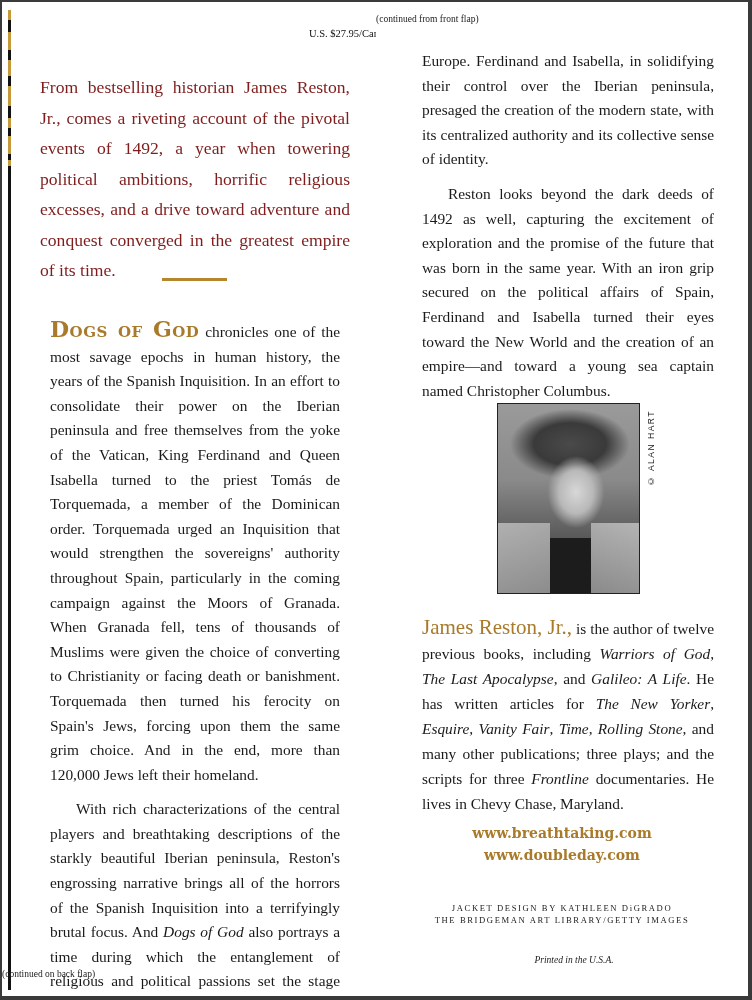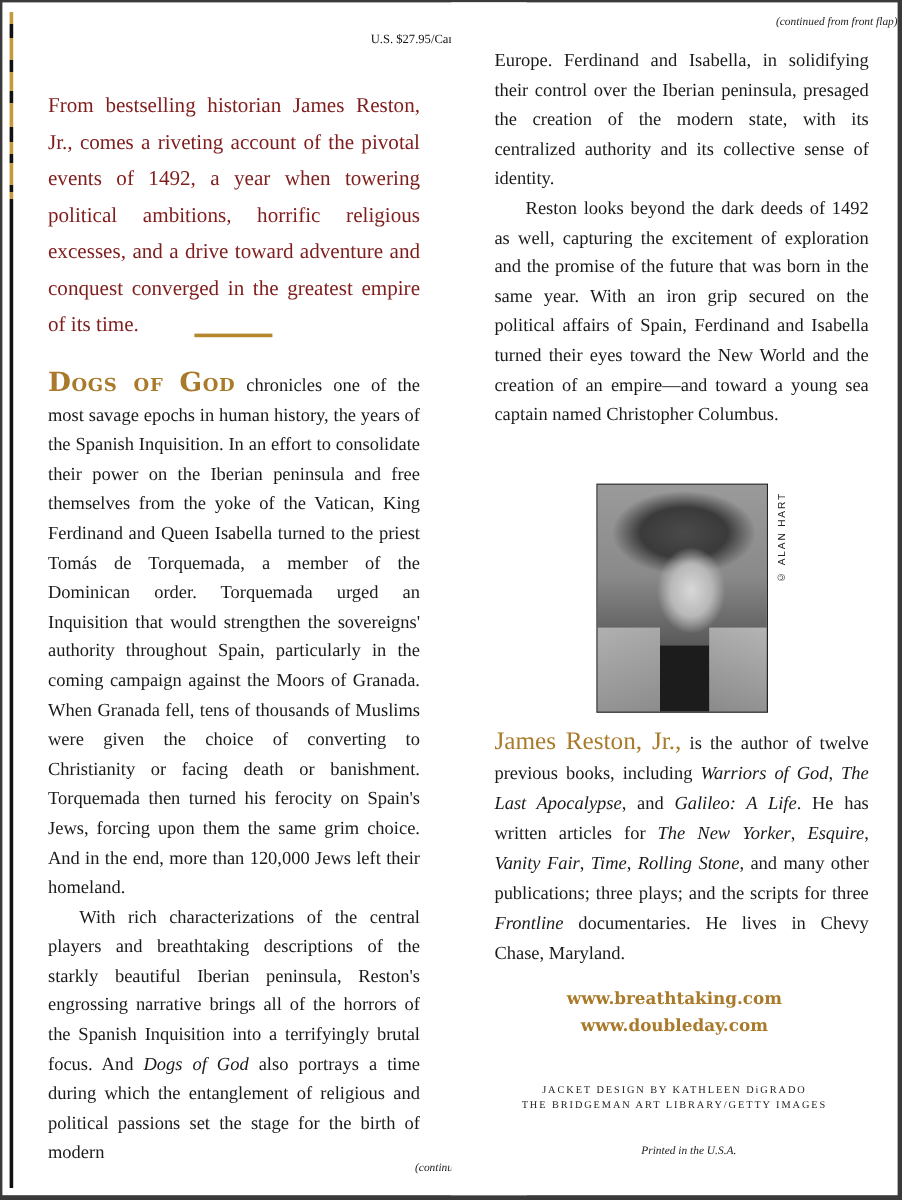--- a/index.html
+++ b/index.html
@@ -30,30 +30,30 @@
     text-align-last: left;
   }
   .intro p { margin: 0; }
   .gold-rule {
     position: absolute; top: 276px; left: 160px; width: 65px; height: 3px; background: #b5862e;
   }
   .body-text {
     position: absolute; left: 38px; width: 310px;
     color: #1a1a1a; font-size: 15.4px; line-height: 24.6px; text-align: justify;
   }
-  .body-text p { margin: 0; }
+  .body-text p { margin: 10px; }
   .indent { text-indent: 26px; }
   #front-body { top: 305px; }
   .title-lead {
     color: #a87a2a; font-size: 22px; font-weight: bold; letter-spacing: 0.5px;
     font-family: "DejaVu Serif", serif; font-variant: small-caps;
   }
   .cont-note {
-    position: absolute; left: 0; width: 100%; text-align: right;
-    font-style: italic; font-size: 9.5px; color: #222;
+    position: absolute; left: 0; width: 100%; text-align: left;
+    font-size: 9.5px; color: #222;
   }
   #front-cont { top: 967px; }
   #back-cont { top: 12px; }
   #back-body { top: 37px; left: 36px; width: 312px; }
   .photo {
     position: absolute; top: 401px; left: 121px; width: 141px; height: 189px;
     background:
       radial-gradient(ellipse 38px 48px at 78px 88px, #d8d8d8 0%, #b8b8b8 45%, rgba(120,120,120,0) 75%),
       radial-gradient(ellipse 60px 35px at 72px 40px, #4a4a4a 0%, #3a3a3a 60%, rgba(0,0,0,0) 100%),
       linear-gradient(to bottom, #9a9a9a 0%, #8a8a8a 40%, #6a6a6a 60%, #2a2a2a 100%);

